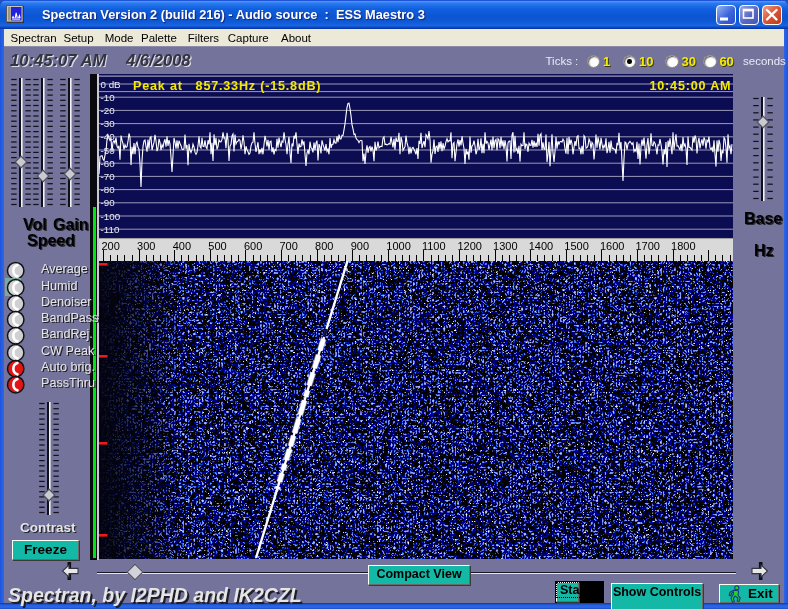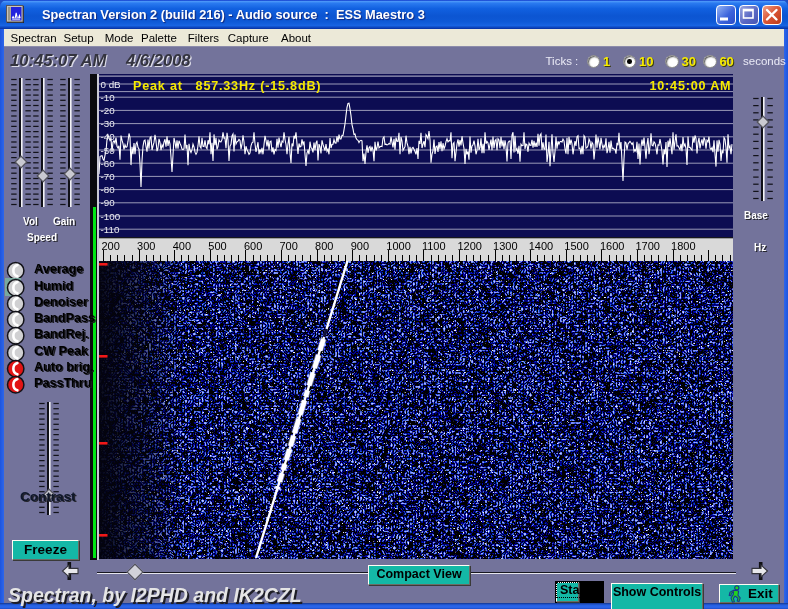--- a/index.html
+++ b/index.html
@@ -12,22 +12,22 @@
 .tbtn{position:absolute;top:5px;width:20px;height:20px;border:1.4px solid #fff;border-radius:4px;}
 #bmin{left:716px;background:linear-gradient(135deg,#96b5f4 0%,#3c64dc 55%,#2a4cc8 100%)}
 #bmax{left:739px;background:linear-gradient(135deg,#9aa6e0 0%,#5a68c4 55%,#4656b4 100%)}
 #bclose{left:761.5px;background:linear-gradient(135deg,#f0a088 0%,#d95434 50%,#bc3a18 100%)}
 #menubar{position:absolute;left:4px;top:29px;width:780px;height:18px;background:#ece9d8;border-bottom:1px solid #8c8caa}
 .mi{position:absolute;top:31.5px;font-size:11.5px;color:#000}
 #bordL{position:absolute;left:0;top:29px;width:4px;height:574px;background:linear-gradient(90deg,#1d54dd,#2d66ea)}
 #bordR{position:absolute;left:784px;top:29px;width:4px;height:574px;background:linear-gradient(90deg,#2d66ea,#1d54dd)}
 #bordB{position:absolute;left:0;top:603px;width:788px;height:6px;background:linear-gradient(180deg,#16368f,#2460e2 35%,#2d66ea 70%,#1b4ecb)}
 .emboss{font-style:italic;font-weight:bold;color:#34343f;text-shadow:1.2px 1.2px 0 #dcdce8}
-.wlab{position:absolute;font-weight:bold;color:#ffffff;text-shadow:1.3px 1.3px 0 #26262e;font-size:10px}
-.ledlab{position:absolute;left:34px;font-weight:bold;color:#000000;text-shadow:1.3px 1.3px 0 #1c1c22;font-size:12.6px}
+.wlab{position:absolute;font-weight:bold;color:#000000;text-shadow:1.3px 1.3px 0 #26262e;font-size:16px}
+.ledlab{position:absolute;left:41px;font-weight:normal;color:#e5e5e5;text-shadow:1.3px 1.3px 0 #1c1c22;font-size:12.6px}
 .btn{position:absolute;background:#14b8a6;border-top:1.5px solid #fffef4;border-left:1.5px solid #fffef4;
  border-right:1.5px solid #6c6c66;border-bottom:1.5px solid #6c6c66;box-shadow:1px 1px 0 #3a3a38;
  font-weight:bold;font-size:12.5px;color:#000;text-align:center;font-family:"Liberation Sans",sans-serif}
 .ylab{position:absolute;font-weight:bold;font-size:13px;color:#f6ea00;text-shadow:1px 1px 0 #3a3a10}
 .radio{position:absolute;width:13.5px;height:13.5px;border-radius:50%;background:#fff;border:1.5px solid #888;
  box-shadow:inset 1px 1px 1.5px #555}
 </style></head><body>
 <div id="win">
 <div class="abs" style="left:0;top:0;width:788px;height:16px;background:#1e4fc4"></div>
 <div id="titlebar"></div>
@@ -550,21 +550,21 @@
         <line x1="17.4" x2="22.8" y1="106.3" y2="106.3"></line>
         <line x1="3.2" x2="8.6" y1="111.5" y2="111.5"></line>
         <line x1="17.4" x2="22.8" y1="111.5" y2="111.5"></line>
       </g>
       <rect x="11" y="1" width="2" height="113" fill="#101018"></rect>
       <rect x="13" y="1" width="1.6" height="113" fill="#f2f2f6"></rect>
       <g transform="translate(13 94.0) rotate(45)">
         <rect x="-4.1" y="-4.1" width="8.2" height="8.2" fill="#c9c9d1" stroke="#50505a" stroke-width="1.2"></rect>
       </g>
     </svg>
-<div class="wlab" style="left:20px;top:489px;font-size:13.5px;color:#0f172a">Contrast</div>
+<div class="wlab" style="left:20px;top:520px;font-size:13.5px;color:#e5e5e5">Contrast</div>
 <div class="btn" style="left:12px;top:540px;width:67px;height:20px;line-height:17px;font-size:13.5px">Freeze</div>
 <svg class="abs" style="left:58px;top:561px" width="24" height="20" xmlns="http://www.w3.org/2000/svg">
 <rect x="9.5" y="1" width="3.6" height="18" fill="#101014"></rect>
 <path d="M 4.5 10 L 11 4.2 L 11 7.4 L 20 7.4 L 20 12.6 L 11 12.6 L 11 15.8 Z" fill="#e8e8ec" stroke="#35353d" stroke-width="1.1"></path>
 </svg>
 <svg class="abs" style="left:748px;top:561px" width="24" height="20" xmlns="http://www.w3.org/2000/svg">
 <rect x="10.9" y="1" width="3.6" height="18" fill="#101014"></rect>
 <path d="M 19.5 10 L 13 4.2 L 13 7.4 L 4 7.4 L 4 12.6 L 13 12.6 L 13 15.8 Z" fill="#e8e8ec" stroke="#35353d" stroke-width="1.1"></path>
 </svg>
 <div class="abs" style="left:97px;top:571.5px;width:639px;height:1.6px;background:#17171f"></div>

